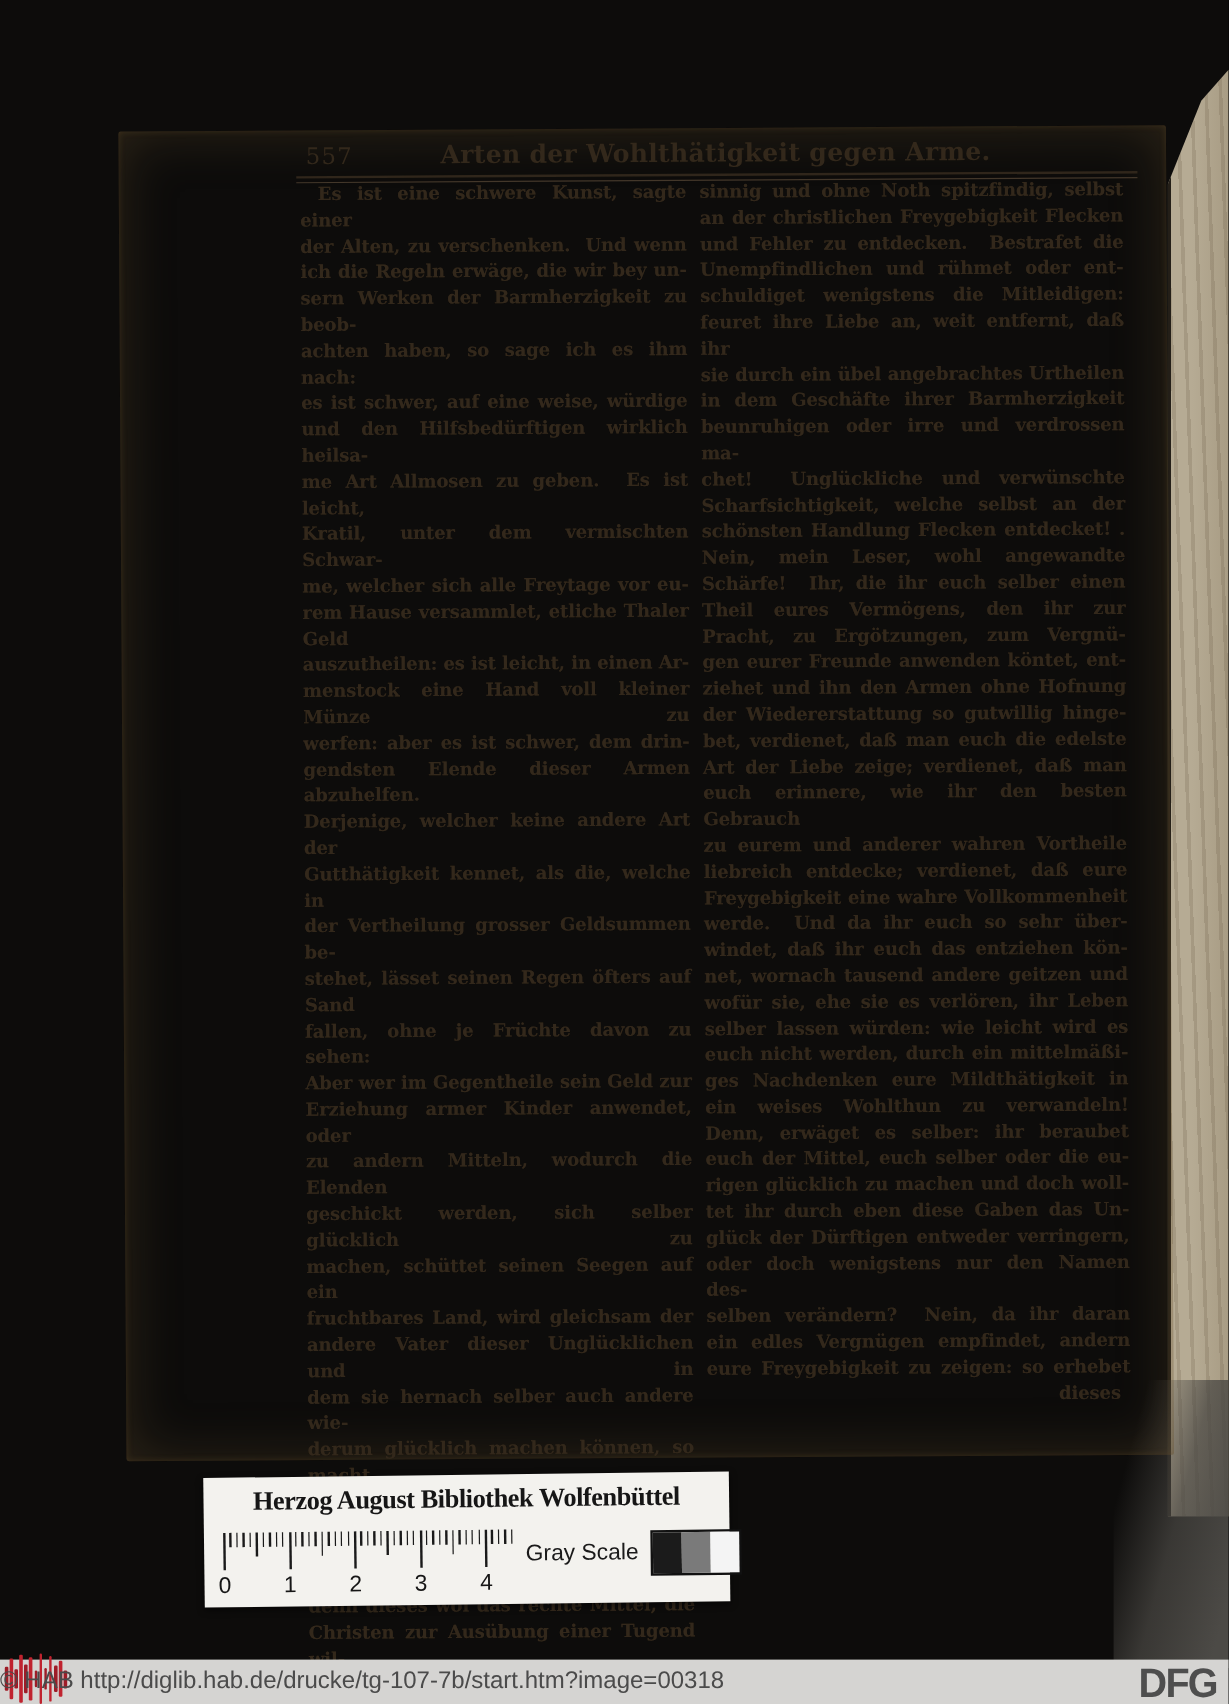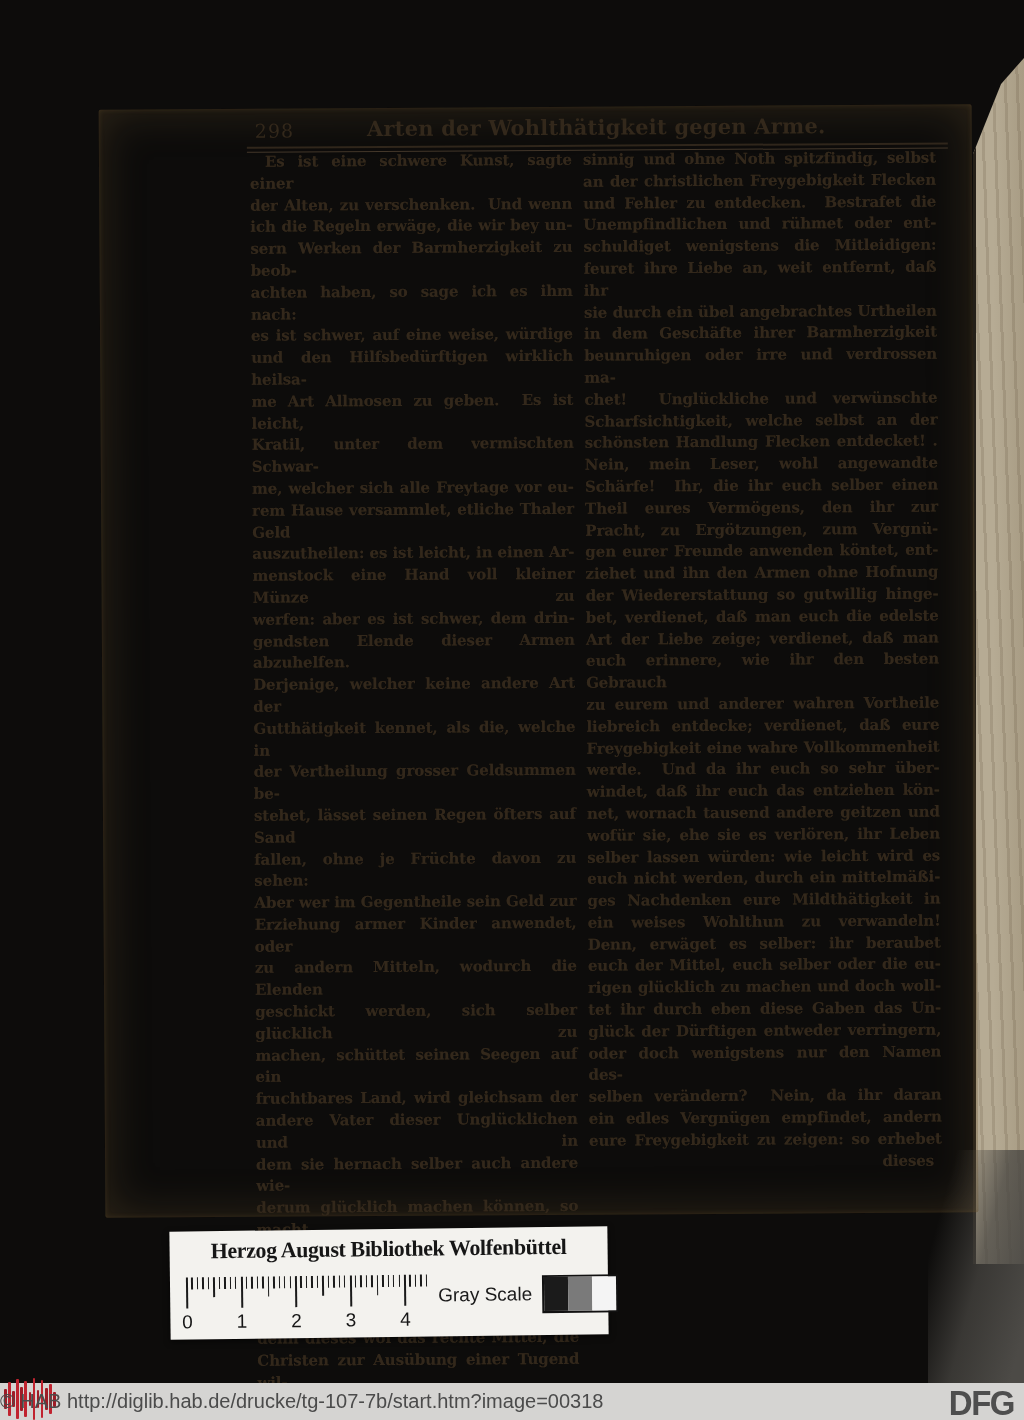--- a/index.html
+++ b/index.html
@@ -63,21 +63,21 @@
 </head>
 <body>
 
 <div class="stage">
 
   <div class="neighbor"></div>
   <div class="board-shadow"></div>
 
   <div class="page">
     <div class="page-header">
-      <span class="pagenum">298</span>
+      <span class="pagenum">557</span>
       <span class="runtitle">Arten der Wohlthätigkeit gegen Arme.</span>
     </div>
     <div class="hrule"></div>
     <div class="col colL" id="colL">
         <div class="tl"> Es ist eine schwere Kunst, sagte einer</div>
         <div class="tl">der Alten, zu verschenken.  Und wenn</div>
         <div class="tl">ich die Regeln erwäge, die wir bey un-</div>
         <div class="tl">sern Werken der Barmherzigkeit zu beob-</div>
         <div class="tl">achten haben, so sage ich es ihm nach:</div>
         <div class="tl">es ist schwer, auf eine weise, würdige</div>

